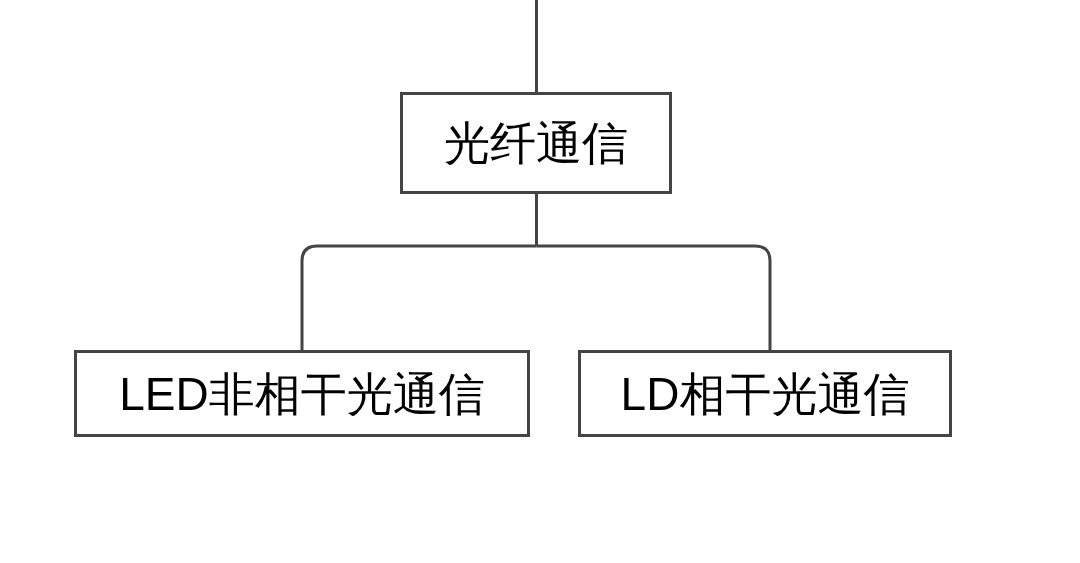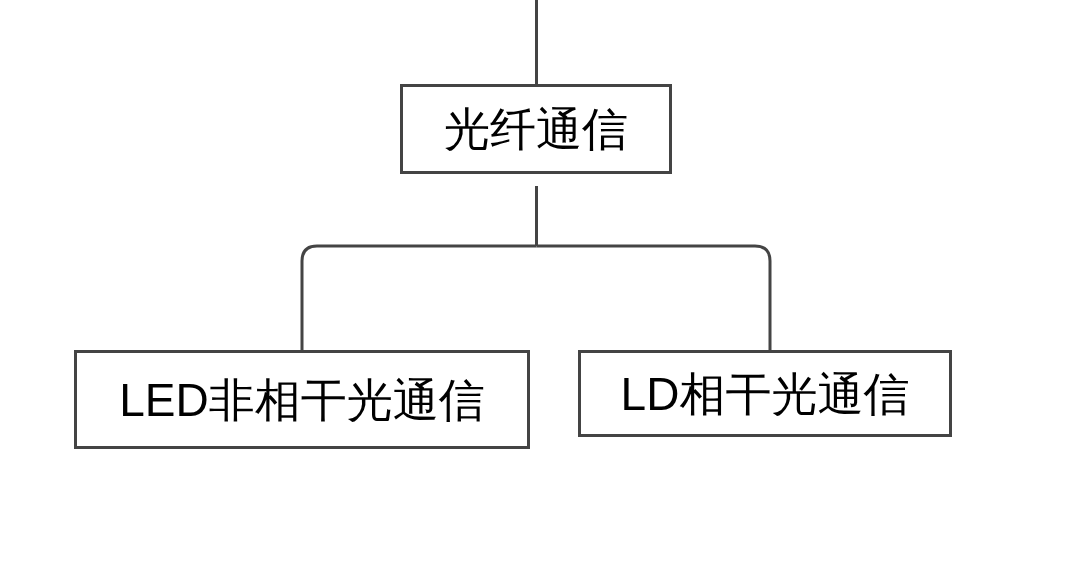--- a/index.html
+++ b/index.html
@@ -37,29 +37,29 @@
   .node-label {
     color: #000000;
     font-size: 46px;
     line-height: 1;
     letter-spacing: 0px;
     white-space: nowrap;
     font-weight: 400;
   }
   #node-root {
     left: 400px;
-    top: 84px;
+    top: 92px;
     width: 272px;
-    height: 90px;
+    height: 102px;
   }
   #node-led {
     left: 74px;
     top: 350px;
     width: 456px;
-    height: 99px;
+    height: 87px;
   }
   #node-ld {
     left: 578px;
     top: 350px;
     width: 374px;
     height: 87px;
   }
 </style>
 </head>
 <body>

